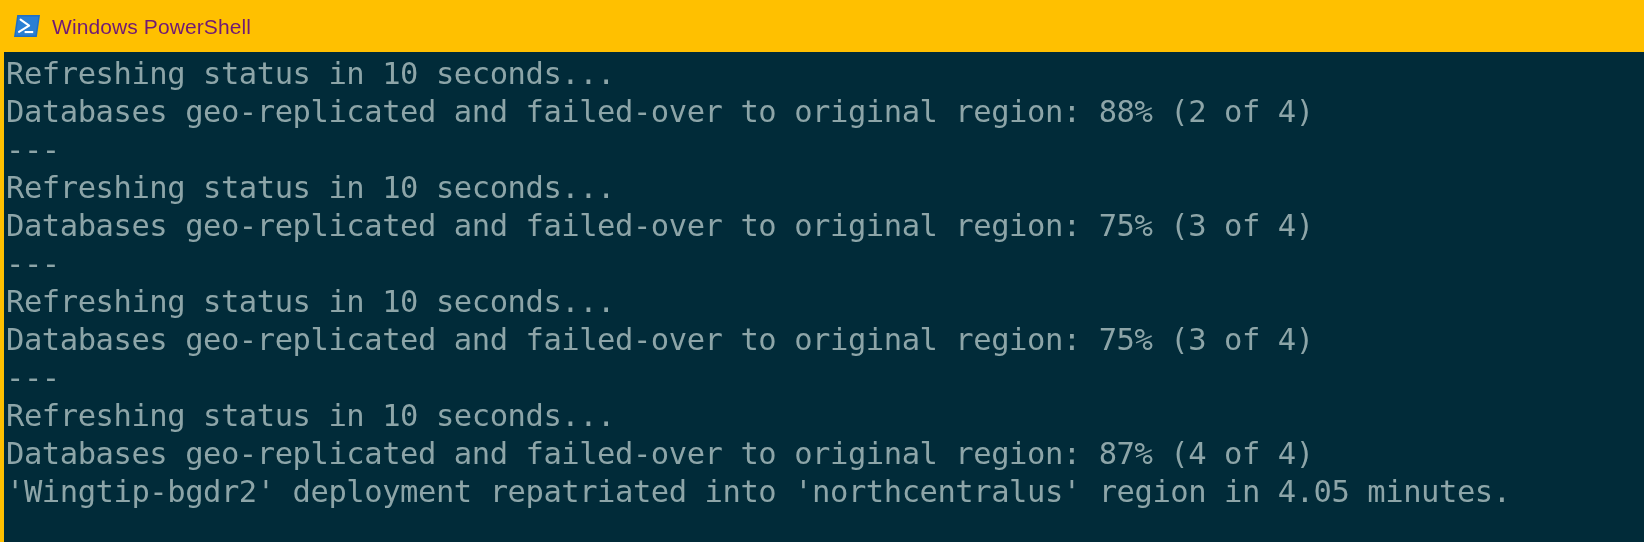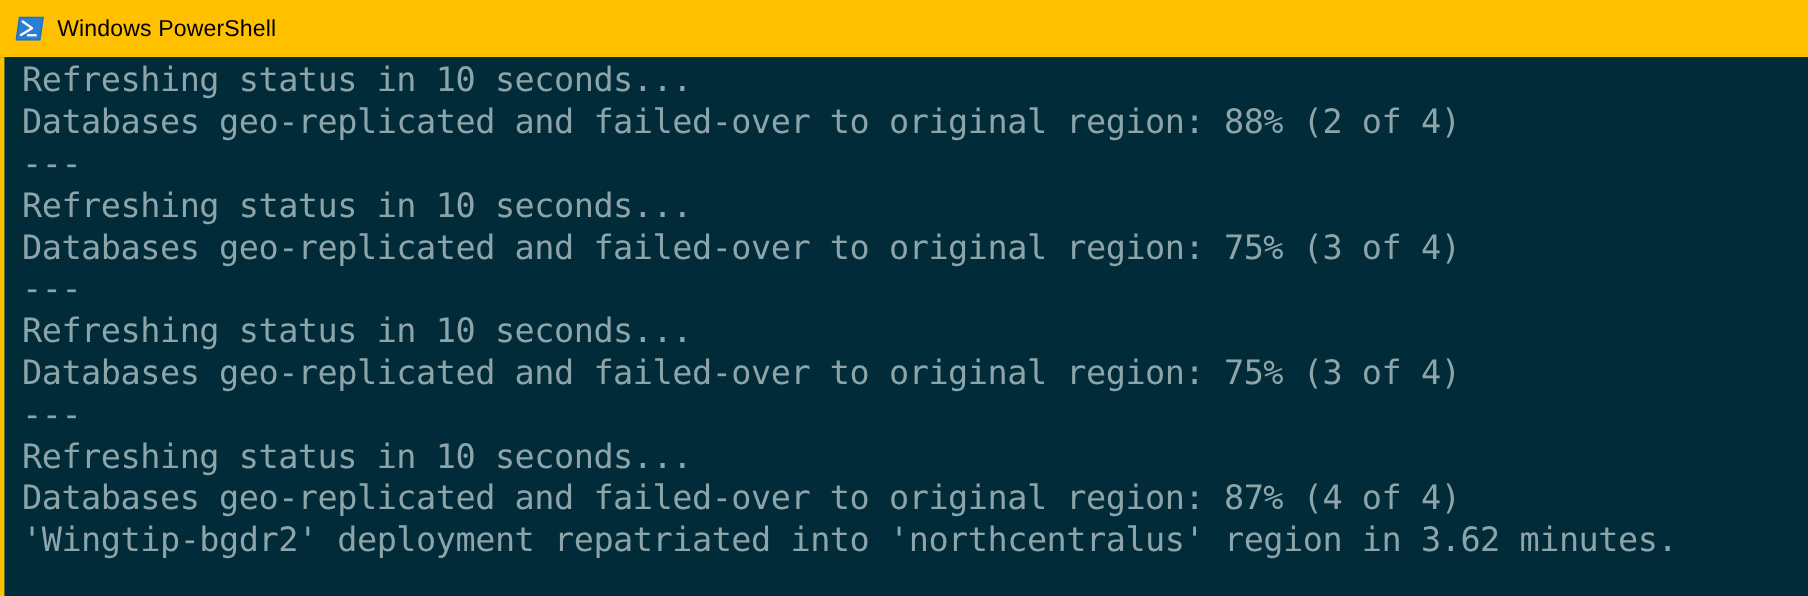--- a/index.html
+++ b/index.html
@@ -32,21 +32,21 @@
     width: 26px;
     height: 22px;
     position: relative;
     flex: 0 0 auto;
     margin-right: 12px;
   }
   #ps-icon svg { display: block; }
   #title-text {
     font-family: "Liberation Sans", "DejaVu Sans", sans-serif;
     font-size: 21px;
-    color: #000000;
+    color: #701a75;
     letter-spacing: 0.1px;
     white-space: nowrap;
     line-height: 1;
   }
   
   #terminal {
     position: absolute;
     left: 0;
     top: 52px;
     width: 1644px;
@@ -63,21 +63,21 @@
     width: 1640px;
   }
   .console-line {
     font-family: "DejaVu Sans Mono", "Liberation Mono", monospace;
     font-size: 30.5px;
     line-height: 38px;
     height: 38px;
     color: #8da5a8;
     white-space: pre;
     letter-spacing: -0.45px;
-    padding-left: 16px;
+    padding-left: 2px;
     overflow: hidden;
   }
 </style>
 </head>
 <body>
 
 <div id="window">
 
   <div id="titlebar">
     <span id="ps-icon">
@@ -97,17 +97,17 @@
       <div class="console-line">Databases geo-replicated and failed-over to original region: 88% (2 of 4)</div>
       <div class="console-line">---</div>
       <div class="console-line">Refreshing status in 10 seconds...</div>
       <div class="console-line">Databases geo-replicated and failed-over to original region: 75% (3 of 4)</div>
       <div class="console-line">---</div>
       <div class="console-line">Refreshing status in 10 seconds...</div>
       <div class="console-line">Databases geo-replicated and failed-over to original region: 75% (3 of 4)</div>
       <div class="console-line">---</div>
       <div class="console-line">Refreshing status in 10 seconds...</div>
       <div class="console-line">Databases geo-replicated and failed-over to original region: 87% (4 of 4)</div>
-      <div class="console-line">'Wingtip-bgdr2' deployment repatriated into 'northcentralus' region in 3.62 minutes.</div>
+      <div class="console-line">'Wingtip-bgdr2' deployment repatriated into 'northcentralus' region in 4.05 minutes.</div>
     </div>
   </div>
 
 </div>
 
 </body></html>

